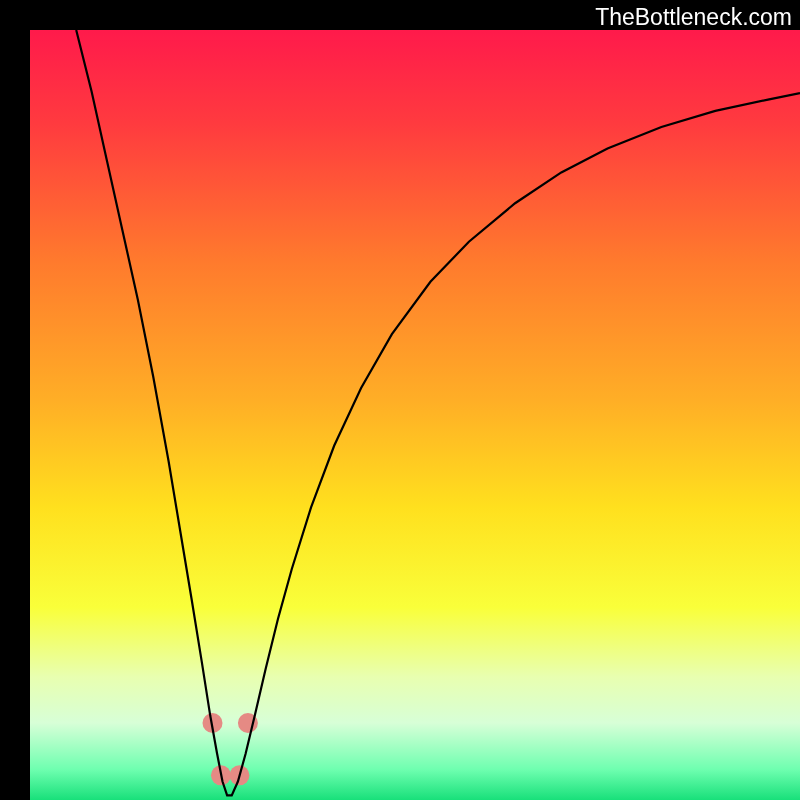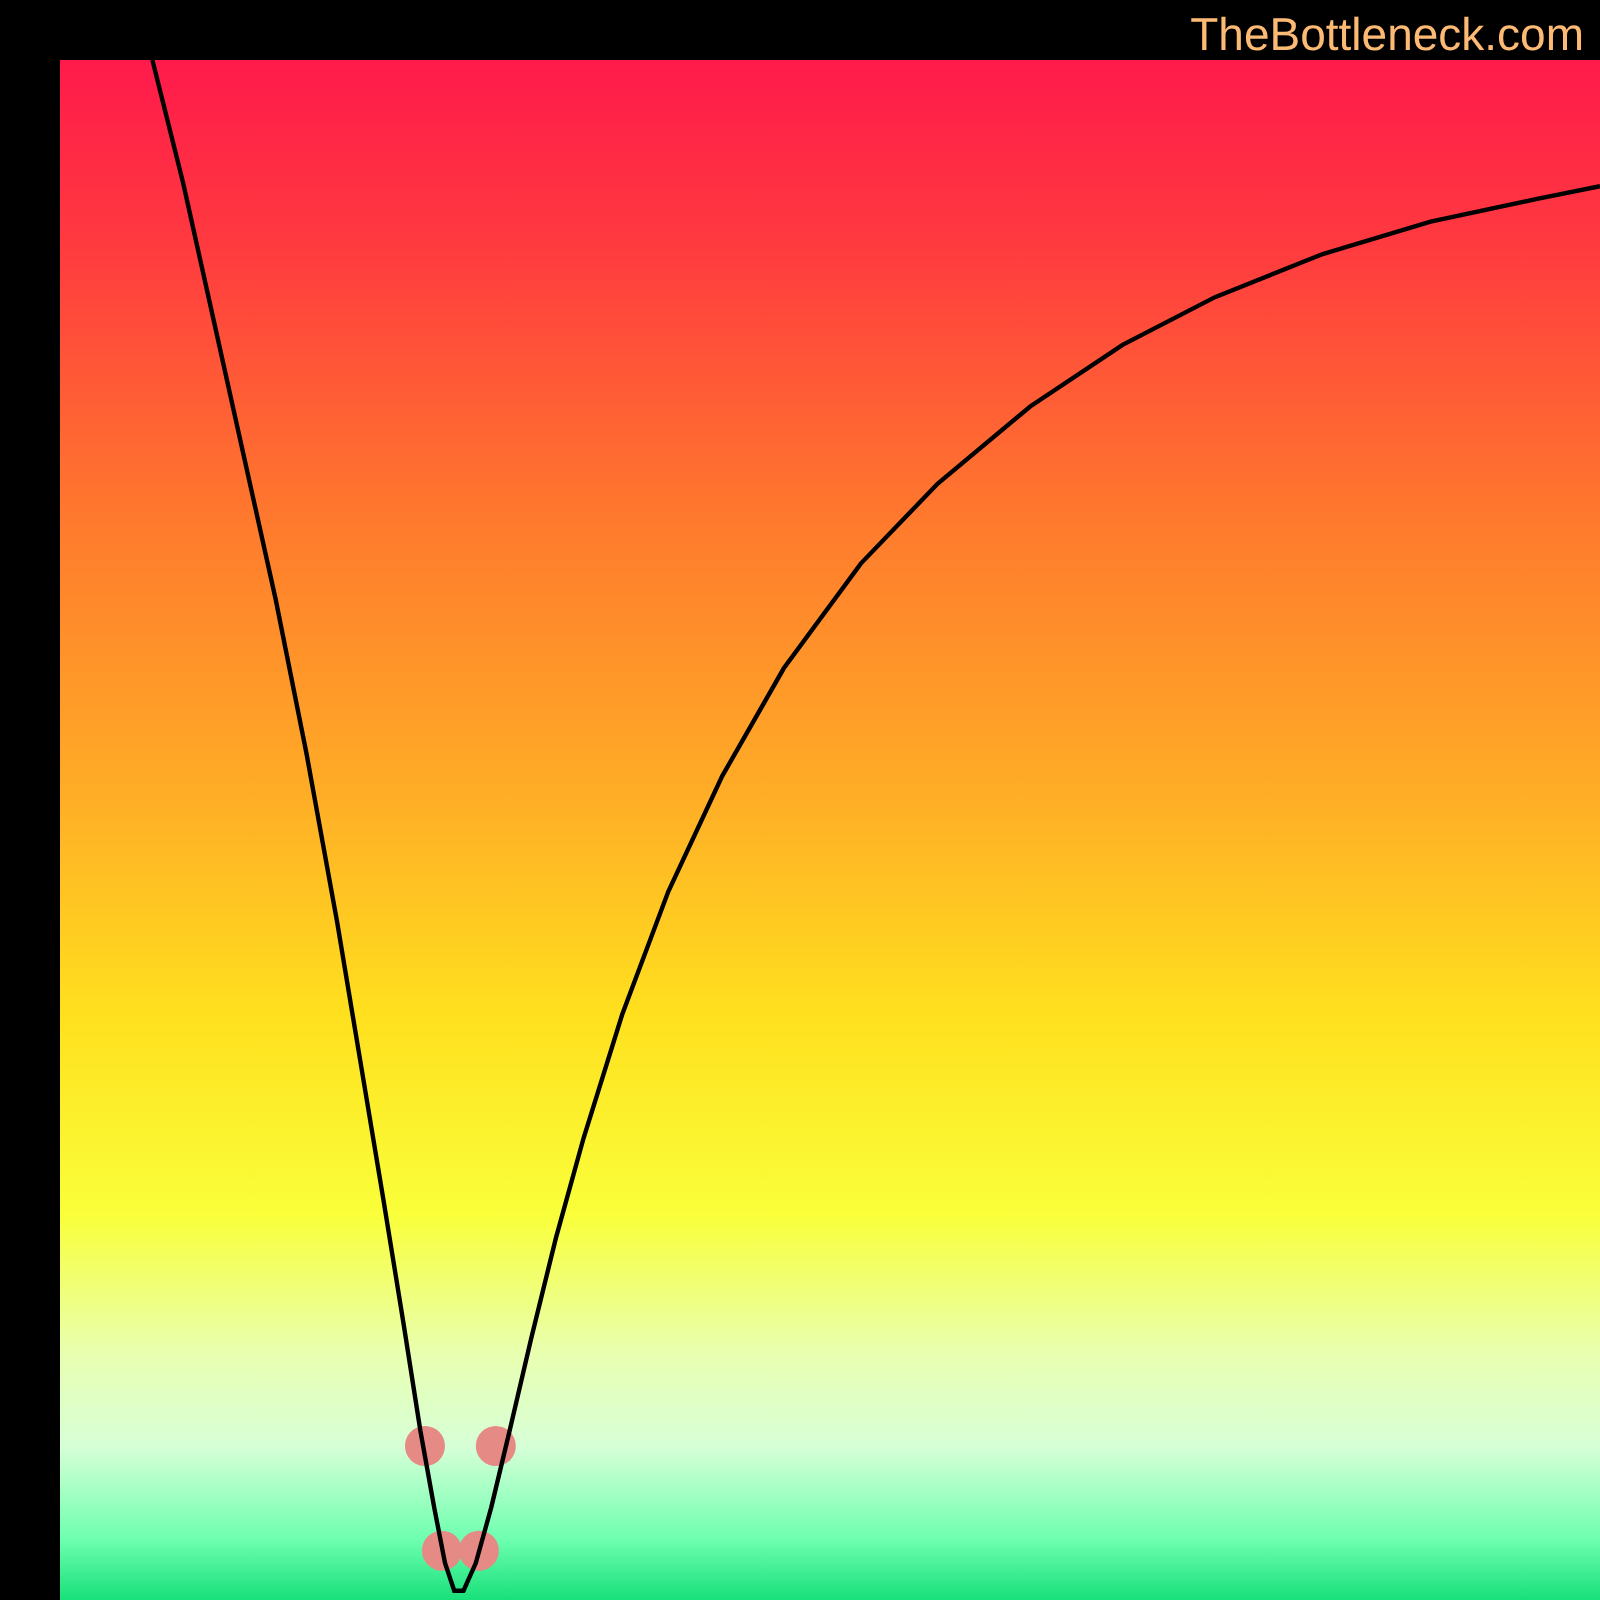--- a/index.html
+++ b/index.html
@@ -25,21 +25,21 @@
     top: 0;
     width: 770px;
     height: 770px;
   }
   .watermark {
     position: absolute;
     top: 4px;
     right: 8px;
     font-size: 23px;
     font-weight: 500;
-    color: #fdba74;
+    color: #ffffff;
     letter-spacing: 0px;
     font-family: Arial, Helvetica, sans-serif;
   }
   svg {
     display: block;
   }
 </style>
 </head>
 <body>
 

